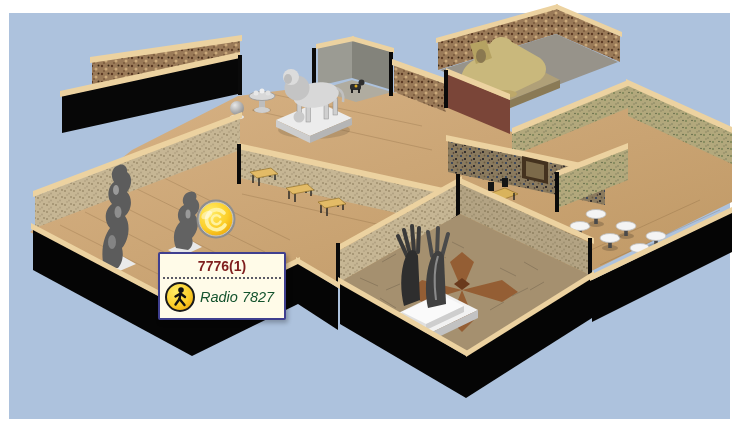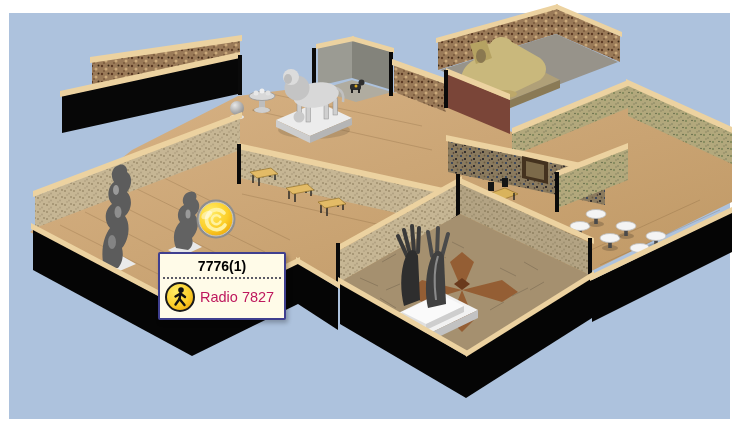--- a/index.html
+++ b/index.html
@@ -2,24 +2,24 @@
 <html><head>
 <meta charset="utf-8">
 <style>
   html,body{margin:0;padding:0;background:#e8e8e8;}
   .screen{position:relative;width:745px;height:429px;background:#ffffff;overflow:hidden;
           font-family:"Liberation Sans",sans-serif;}
   .viewport{position:absolute;left:0;top:0;width:745px;height:429px;}
   .tooltip{position:absolute;left:158px;top:252px;width:128px;height:68px;box-sizing:border-box;
            background:#fffbe8;border:2px solid #3f3f8f;border-radius:2px;
            box-shadow:2px 3px 4px rgba(0,0,0,0.25);z-index:5;}
-  .tooltip-title{text-align:center;font-weight:bold;font-size:14px;color:#000000;padding-top:3px;line-height:18px;}
+  .tooltip-title{text-align:center;font-weight:bold;font-size:14px;color:#7f1d1d;padding-top:3px;line-height:18px;}
   .tooltip-divider{border-top:2px dotted #5a5a66;margin:2px 3px 1px 3px;height:0;}
   .tooltip-row{display:flex;align-items:center;gap:4px;padding:1px 2px 2px 4px;}
-  .tooltip-label{font-size:14.5px;color:#be185d;white-space:nowrap;}
+  .tooltip-label{font-size:14.5px;color:#14532d;white-space:nowrap;font-style:italic;}
 </style>
 </head>
 <body>
 
 <div class="screen">
 
   <svg class="viewport" viewBox="0 0 745 429">
     <defs>
       <linearGradient id="gwood" x1="0" y1="0" x2="1" y2="1">
         <stop offset="0" stop-color="#d8b386"></stop>

